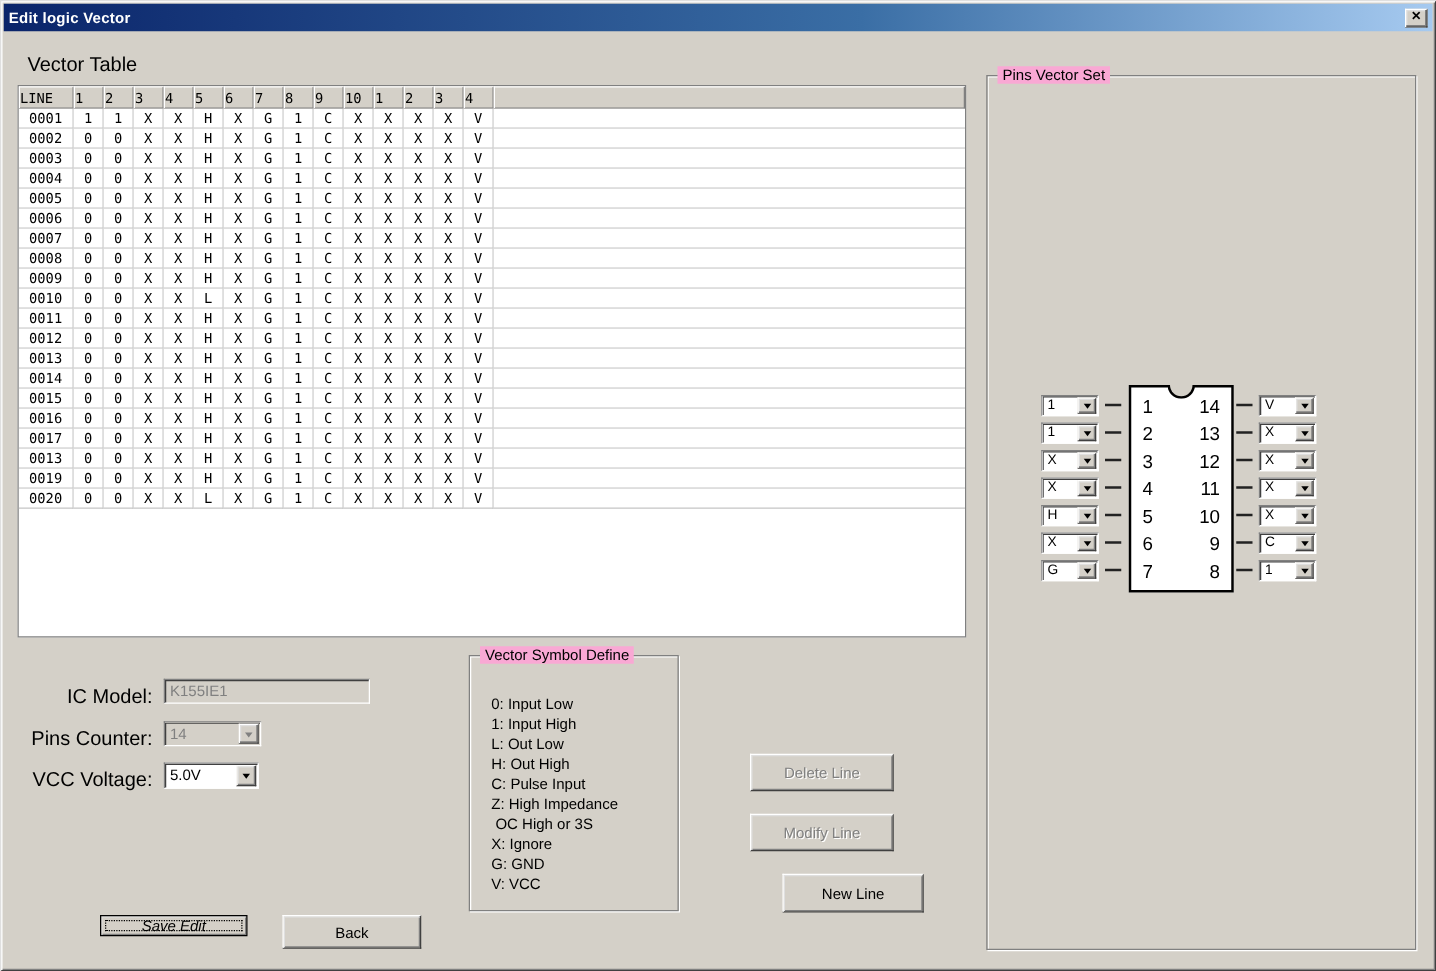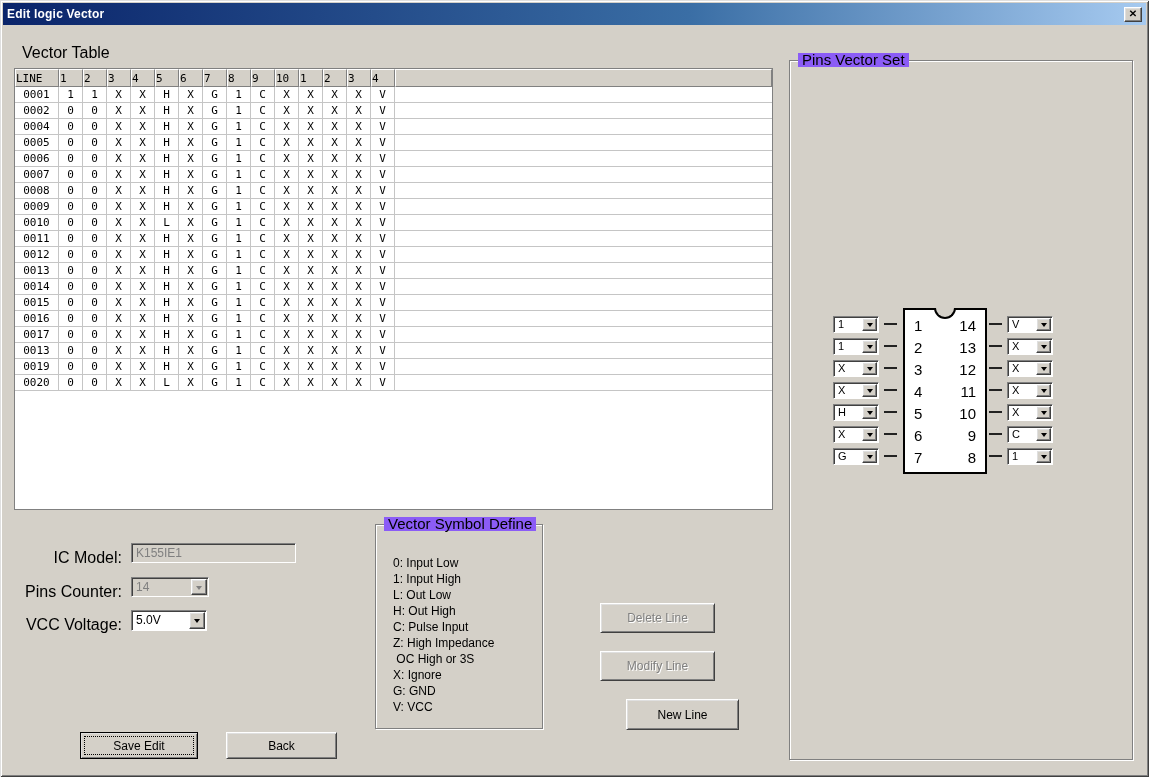--- a/index.html
+++ b/index.html
@@ -55,22 +55,22 @@
   th.col-line, td.col-line { width:44px; }
   th:not(.col-line):not(.col-fill) { width:24px; }
   .col-fill { width:auto; }
   td.col-fill { border-right:none; }
   
   .groupbox {
     position:absolute; border:1px solid #808080;
     box-shadow: inset 1px 1px 0 #fff, 1px 1px 0 #fff;
   }
   .legend {
-    position:absolute; top:-8px; left:8px; background:#8b5cf6;
-    padding:0 4px; font-size:15px; line-height:14px;
+    position:absolute; top:-8px; left:8px; background:#f9a8d4;
+    padding:0 4px; font-size:12px; line-height:14px;
   }
   .pins-box { left:789px; top:60px; width:344px; height:700px; }
   .symbol-box { left:375px; top:524px; width:168px; height:205px; }
   .symbol-lines { position:absolute; left:17px; top:30px; font-size:12px; line-height:16px; white-space:pre; }
   
   .pin-col { position:absolute; left:43px; top:255px; }
   .pin-col.right { left:217px; }
   .pin-row { position:relative; width:46px; height:17px; margin-bottom:5px; }
   .stub { position:absolute; top:7px; width:13px; height:2px; background:#222; }
   .pin-col:not(.right) .stub { left:calc(100% + 5px); }
@@ -128,21 +128,21 @@
     border:1px solid; border-color:#fff #404040 #404040 #fff;
     box-shadow: inset 1px 1px 0 #dfdfdf, inset -1px -1px 0 #808080;
     font-family:"Liberation Sans", sans-serif; font-size:12px;
     text-align:center; cursor:default; padding:0;
   }
   .btn.disabled { color:#808080; text-shadow:1px 1px 0 #fff; }
   .btn.focused { border-color:#000; outline:1px dotted #000; outline-offset:-5px; }
   .btn-delete { left:600px; top:603px; width:115px; height:30px; }
   .btn-modify { left:600px; top:651px; width:115px; height:30px; }
   .btn-new    { left:626px; top:699px; width:113px; height:31px; }
-  .btn-save   { left:80px;  top:732px; width:118px; height:27px; }
+  .btn-save   { left:80px;  top:732px; width:118px; height:17px;font-style:italic; }
   .btn-back   { left:226px; top:732px; width:111px; height:27px; }
 </style>
 </head>
 <body>
 
 <div class="dialog">
 
   <div class="titlebar">
     <span class="title">Edit logic Vector</span>
     <span class="close-btn">
@@ -205,20 +205,38 @@
             <td>1</td>
             <td>C</td>
             <td>X</td>
             <td>X</td>
             <td>X</td>
             <td>X</td>
             <td>V</td>
             <td class="col-fill"></td>
           </tr>
           <tr>
+            <td class="col-line">0003</td>
+            <td>0</td>
+            <td>0</td>
+            <td>X</td>
+            <td>X</td>
+            <td>H</td>
+            <td>X</td>
+            <td>G</td>
+            <td>1</td>
+            <td>C</td>
+            <td>X</td>
+            <td>X</td>
+            <td>X</td>
+            <td>X</td>
+            <td>V</td>
+            <td class="col-fill"></td>
+          </tr>
+          <tr>
             <td class="col-line">0004</td>
             <td>0</td>
             <td>0</td>
             <td>X</td>
             <td>X</td>
             <td>H</td>
             <td>X</td>
             <td>G</td>
             <td>1</td>
             <td>C</td>

